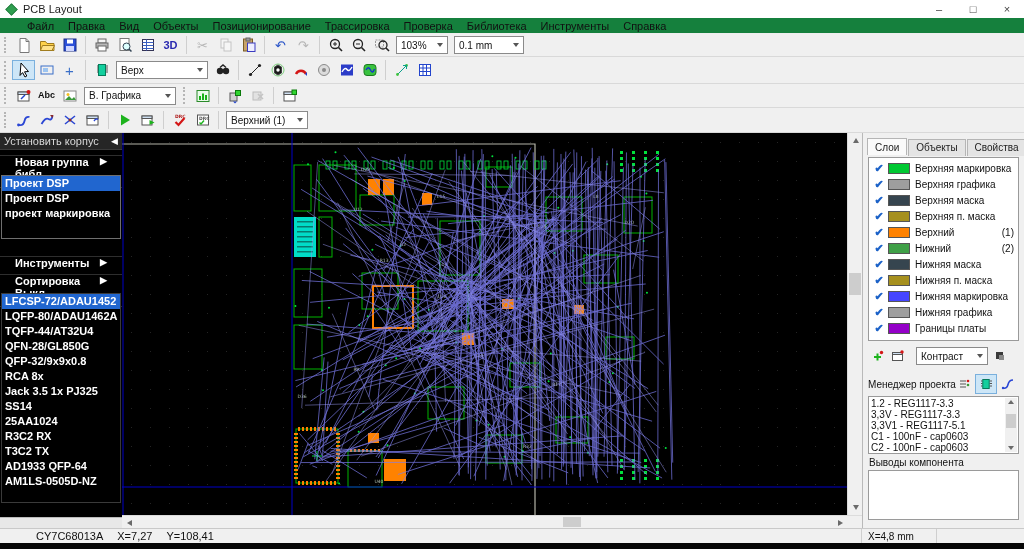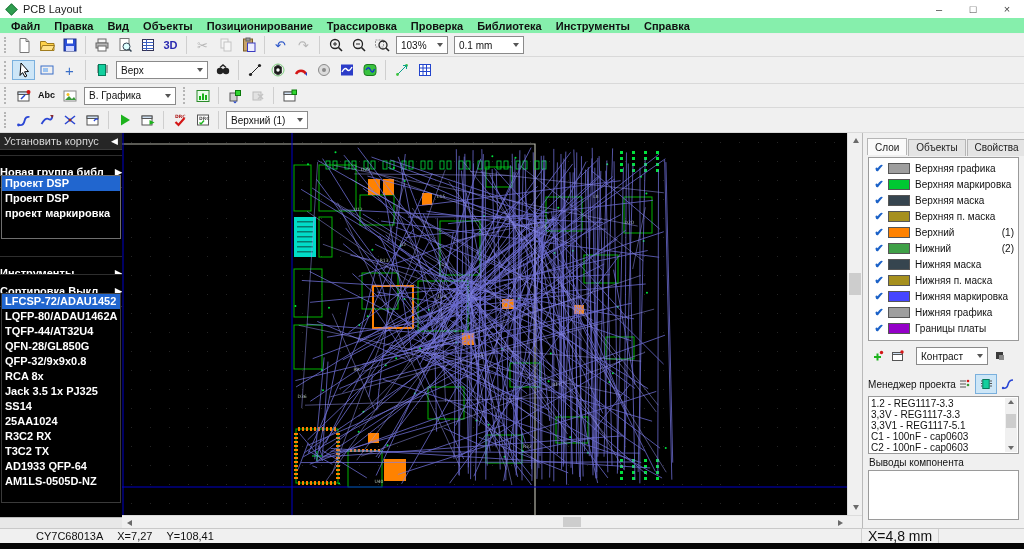--- a/index.html
+++ b/index.html
@@ -7,21 +7,21 @@
   body { font-family:"Liberation Sans", sans-serif; font-size:11px; background:#f0f0f0; color:#111; }
 
   
   .titlebar { height:18px; background:#fff; display:flex; align-items:center; padding-left:6px; }
   .title-icon { width:11px; height:11px; margin-right:6px; background:#2e9e4f; transform:rotate(45deg) scale(.8); border:1px solid #1c6b34; }
   .title-text { font-size:11px; color:#222; flex:1; }
   .win-btns { display:flex; height:100%; }
   .win-btn { width:34px; height:100%; display:flex; align-items:center; justify-content:center; color:#444; font-size:11px; }
   .win-btn::before { content:attr(data-glyph); }
 
-  .menubar { height:16px; background:#86efac; display:flex; align-items:center; padding-left:4px; border-bottom:1px solid #eee;font-weight:bold; }
+  .menubar { height:16px; background:#15803d; display:flex; align-items:center; padding-left:20px; border-bottom:1px solid #eee; }
   .menu-item { padding:0 7px; color:#111; cursor:default; }
 
   
   .toolbar { background:#f0f0f0; border-bottom:1px solid #d9d9d9; display:flex; align-items:center; }
   .tb1{height:23px;} .tb2{height:27px;} .tb3{height:24px;} .tb4{height:25px;}
   .grip { width:5px; height:70%; border-left:2px dotted #b5b5b5; margin:0 3px 0 4px; }
   .sep { width:1px; height:78%; background:#cfcfcf; margin:0 4px; }
   .tbtn { width:23px; height:20px; display:flex; align-items:center; justify-content:center; border:1px solid transparent; }
   .tbtn.active { background:#cde6f7; border:1px solid #7ab0dd; }
   .tbtn.disabled { opacity:.42; }
@@ -30,21 +30,21 @@
   .combo span { flex:1; white-space:nowrap; overflow:hidden; }
   .caret-d { width:0;height:0;border-left:3px solid transparent;border-right:3px solid transparent;border-top:4px solid #555; margin-left:5px; }
 
   
   .main { display:flex; height:395px; }
 
   
   .sidebar { width:122px; background:#000; position:relative; color:#fff; font-weight:bold; }
   .sb-header { position:absolute; top:0; left:0; right:0; height:17px; background:#262626; color:#d9d9d9; font-weight:normal; display:flex; align-items:center; padding:0 4px; border-bottom:1px solid #3a3a3a; }
   .sb-header .arrow { margin-left:auto; color:#fff; font-size:9px; }
-  .sb-bar { position:absolute; left:0; right:0; height:33px; background:#000; color:#fff; display:flex; align-items:center; padding:0 0; border-top:1px solid #2e2e2e; border-bottom:1px solid #2e2e2e; font-size:11px; }
+  .sb-bar { position:absolute; left:0; right:0; height:33px; background:#000; color:#fff; display:flex; align-items:flex-start; padding:0 15px; border-top:1px solid #2e2e2e; border-bottom:1px solid #2e2e2e; font-size:11px; }
   .sb-bar .arrow { margin-left:auto; color:#fff; font-size:9px; }
   .sb-list { position:absolute; left:1px; right:1px; background:#000; border:1px solid #6f6f6f; overflow:hidden; }
   .sb-row { height:15px; line-height:15px; padding:0 3px; white-space:nowrap; font-size:11px; }
   .sb-row.selected { background:#2166cf; }
   .sb-bottomstrip { position:absolute; left:0; right:0; bottom:0; height:11px; background:#e8e8e8; border-top:1px solid #bbb; }
 
   
   .canvas-col { width:740px; display:flex; flex-direction:column; }
   .canvas-wrap { position:relative; width:740px; height:382px; display:flex; }
   .pcb { width:725px; height:382px; background:#000; display:block; }
@@ -77,21 +77,21 @@
   .mgr-row { height:11px; line-height:11px; font-size:10px; white-space:nowrap; }
   .mgr-scroll { position:absolute; top:1px; right:1px; bottom:1px; width:12px; background:#f0f0f0; }
   .mgr-thumb { position:absolute; top:16px; left:1px; width:10px; height:14px; background:#cdcdcd; }
   .pins-label { position:absolute; top:324px; left:6px; }
   .pinsbox { position:absolute; top:337px; left:5px; right:5px; height:50px; background:#fff; border:1px solid #9a9a9a; }
 
   
   .statusbar { height:15px; background:#f0f0f0; border-top:1px solid #c9c9c9; display:flex; align-items:center; font-size:11px; }
   .status-left { padding-left:36px; display:flex; gap:14px; white-space:nowrap; }
   .status-right { margin-left:auto; width:163px; display:flex; height:100%; border-left:1px solid #cfcfcf; }
-  .scell { display:flex; align-items:center; padding:0 6px; height:100%; border-right:1px solid #cfcfcf; font-size:14px; white-space:nowrap; }
+  .scell { display:flex; align-items:center; padding:0 6px; height:100%; border-right:1px solid #cfcfcf; font-size:10px; white-space:nowrap; }
   .scell:last-child{ border-right:none;margin-top:24px; }
   .bottomstrip { height:6px; background:#060606; }
 
   svg text { font-family:"DejaVu Sans", sans-serif; }
 </style>
 </head>
 <body>
 
 <div class="titlebar">
   <div class="title-icon"></div>
@@ -1042,29 +1042,29 @@
     <div class="rtabs">
 
     <div class="rtab selected">Слои</div>
         <div class="rtab">Объекты</div>
         <div class="rtab">Свойства</div>
       </div>
     <div class="layerbox">
 
         <div class="layer-row">
           <span class="chk"></span>
+          <span class="swatch" style="background: rgb(0, 200, 50);"></span>
+          <span class="lname">Верхняя маркировка</span>
+          <span class="lbadge"></span>
+        </div>
+
+        <div class="layer-row">
+          <span class="chk"></span>
           <span class="swatch" style="background: rgb(158, 158, 158);"></span>
           <span class="lname">Верхняя графика</span>
-          <span class="lbadge"></span>
-        </div>
-
-        <div class="layer-row">
-          <span class="chk"></span>
-          <span class="swatch" style="background: rgb(0, 200, 50);"></span>
-          <span class="lname">Верхняя маркировка</span>
           <span class="lbadge"></span>
         </div>
 
         <div class="layer-row">
           <span class="chk"></span>
           <span class="swatch" style="background: rgb(54, 69, 79);"></span>
           <span class="lname">Верхняя маска</span>
           <span class="lbadge"></span>
         </div>
 

